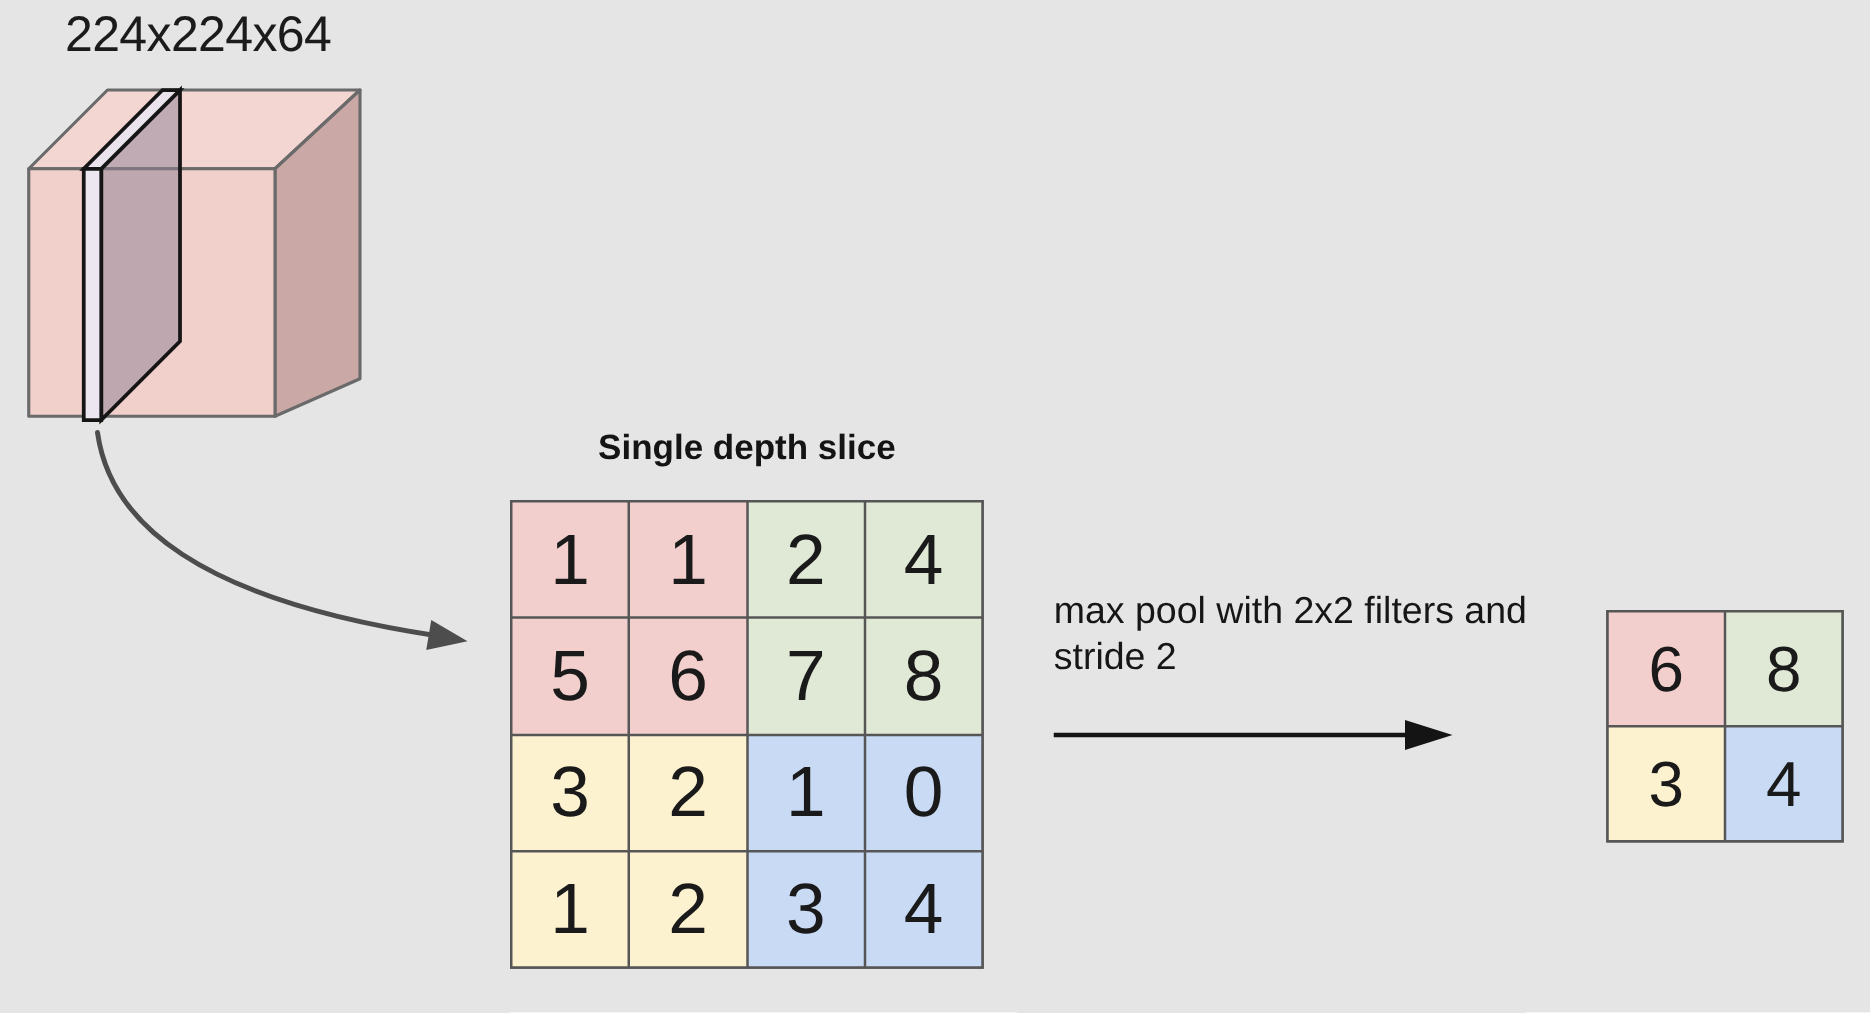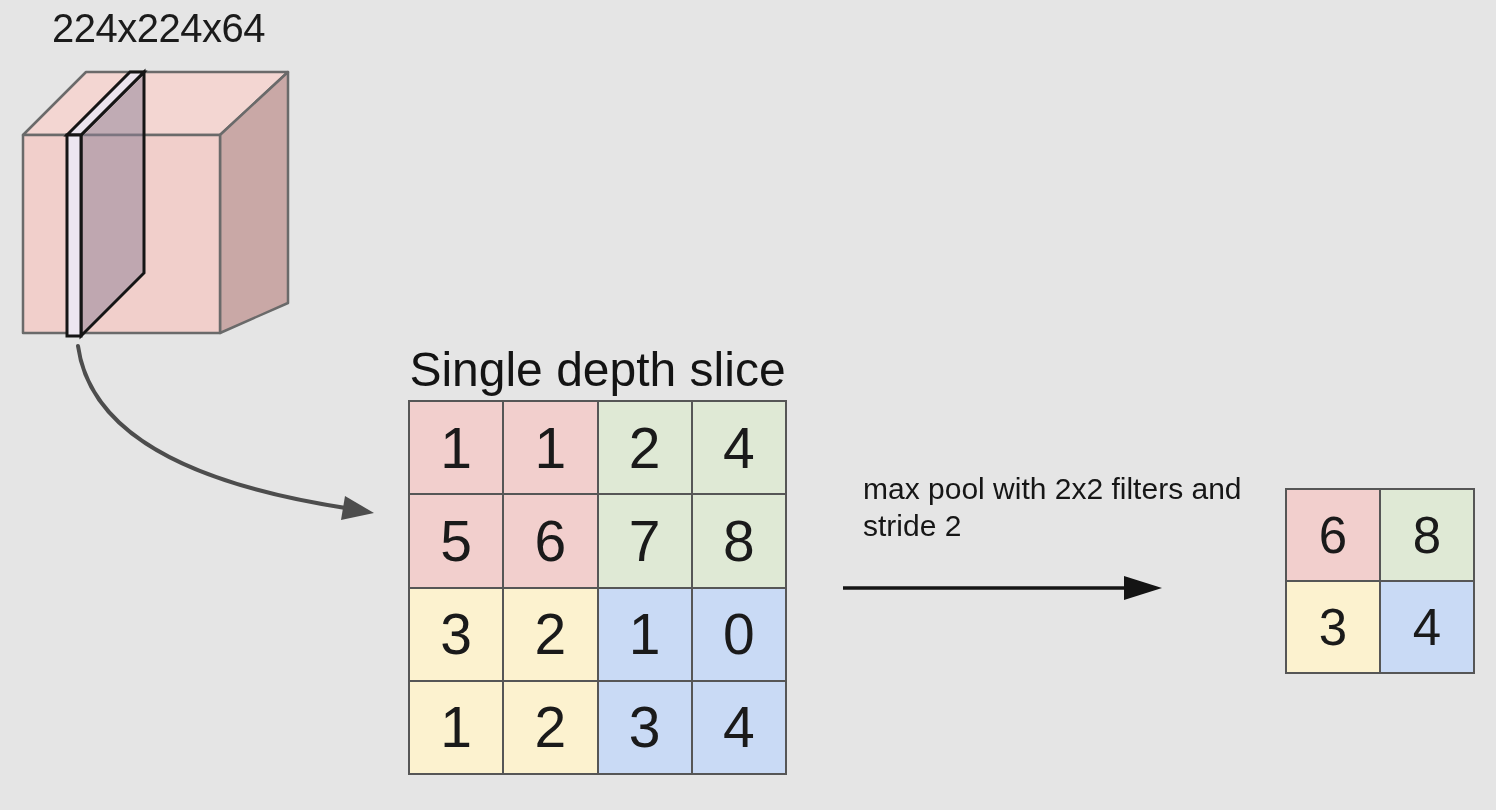--- a/index.html
+++ b/index.html
@@ -12,42 +12,42 @@
   }
   #art { position:absolute; left:0; top:0; }
 
   .dim-label {
     position:absolute; left:52px; top:6px;
     font-size:40px; font-weight:400; color:#1b1b1b;
     letter-spacing:-0.5px; white-space:nowrap;
   }
   .grid-title {
     position:absolute; left:408px; top:342px; width:379px;
-    text-align:center; font-size:48px; font-weight:400; color:#141414;
+    text-align:center; font-size:28px; font-weight:700; color:#141414;
     white-space:nowrap;
   }
   .pool-grid {
     position:absolute; box-sizing:border-box;
     display:grid; gap:2px;
     border:2px solid #565656; background:#565656;
   }
   #input-grid  { left:408px;  top:400px; width:379px; height:375px;
                  grid-template-columns:repeat(4,1fr); grid-template-rows:repeat(4,1fr); }
   #output-grid { left:1285px; top:488px; width:190px; height:186px;
                  grid-template-columns:repeat(2,1fr); grid-template-rows:repeat(2,1fr); }
   .cell {
     display:flex; align-items:center; justify-content:center;
     color:#1a1a1a; font-weight:400;
   }
   #input-grid  .cell { font-size:57px; }
   #output-grid .cell { font-size:51px; }
 
   .op-label {
     position:absolute; left:843px; top:470px; width:392px;
-    font-size:30px; line-height:37px; font-weight:400; color:#161616;margin-left:20px;
+    font-size:30px; line-height:37px; font-weight:400; color:#161616;
   }
 </style>
 </head>
 <body>
 
 <div class="stage">
 
   <svg id="art" width="1496" height="810" viewBox="0 0 1496 810">
 
     <g stroke-linejoin="round">

